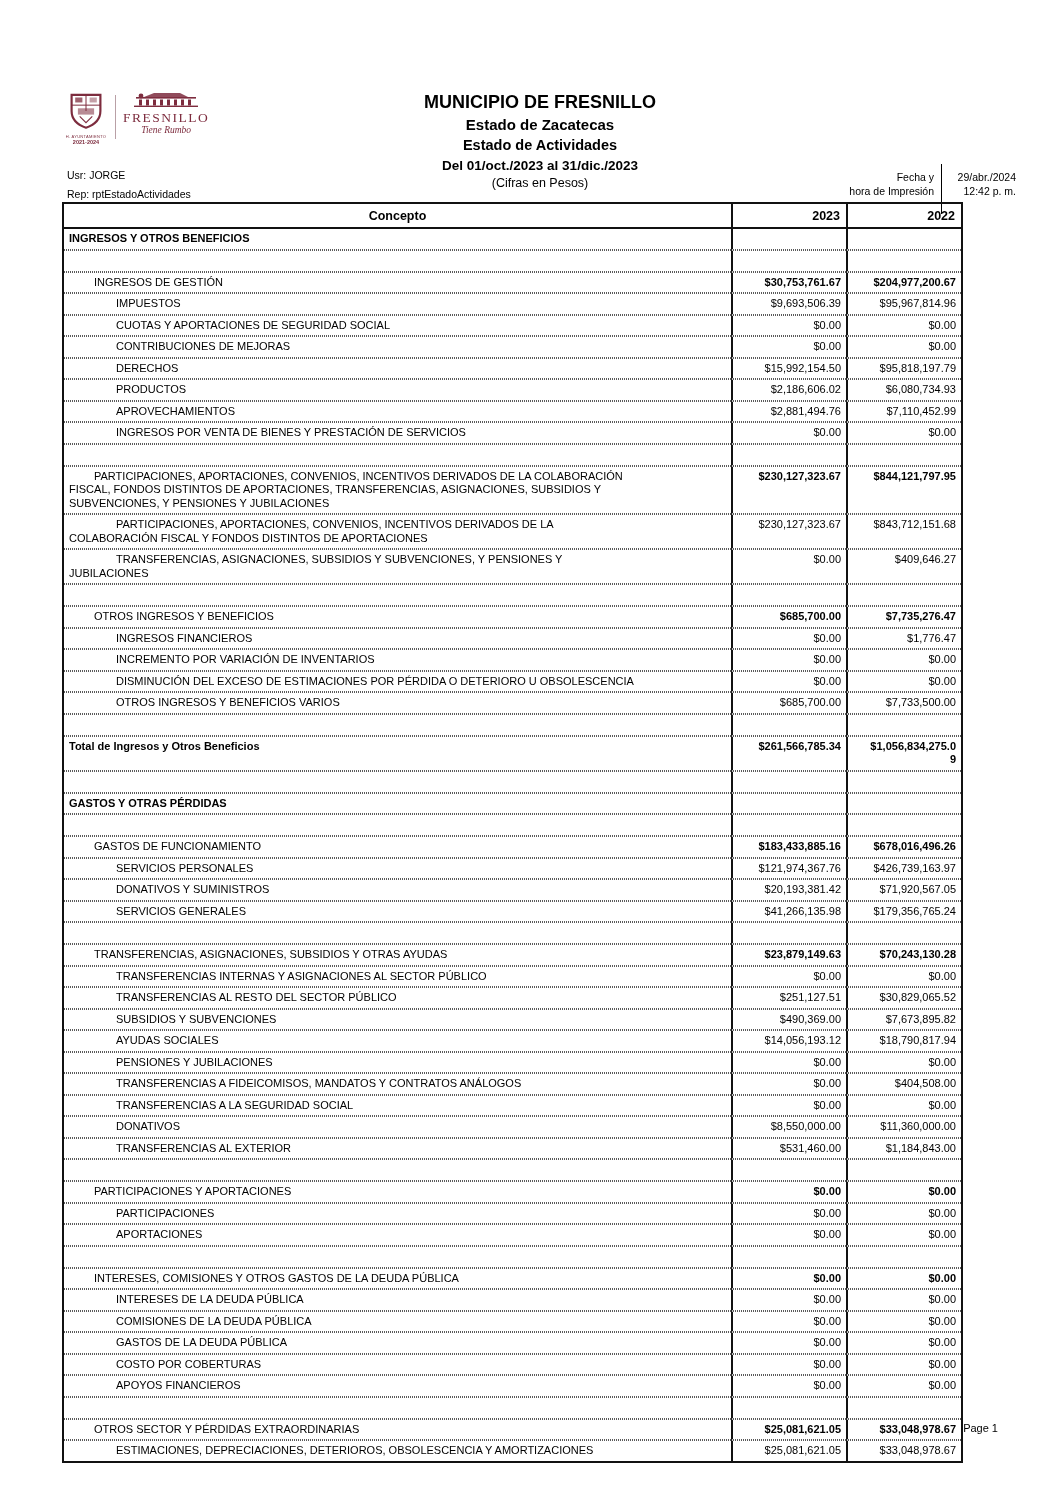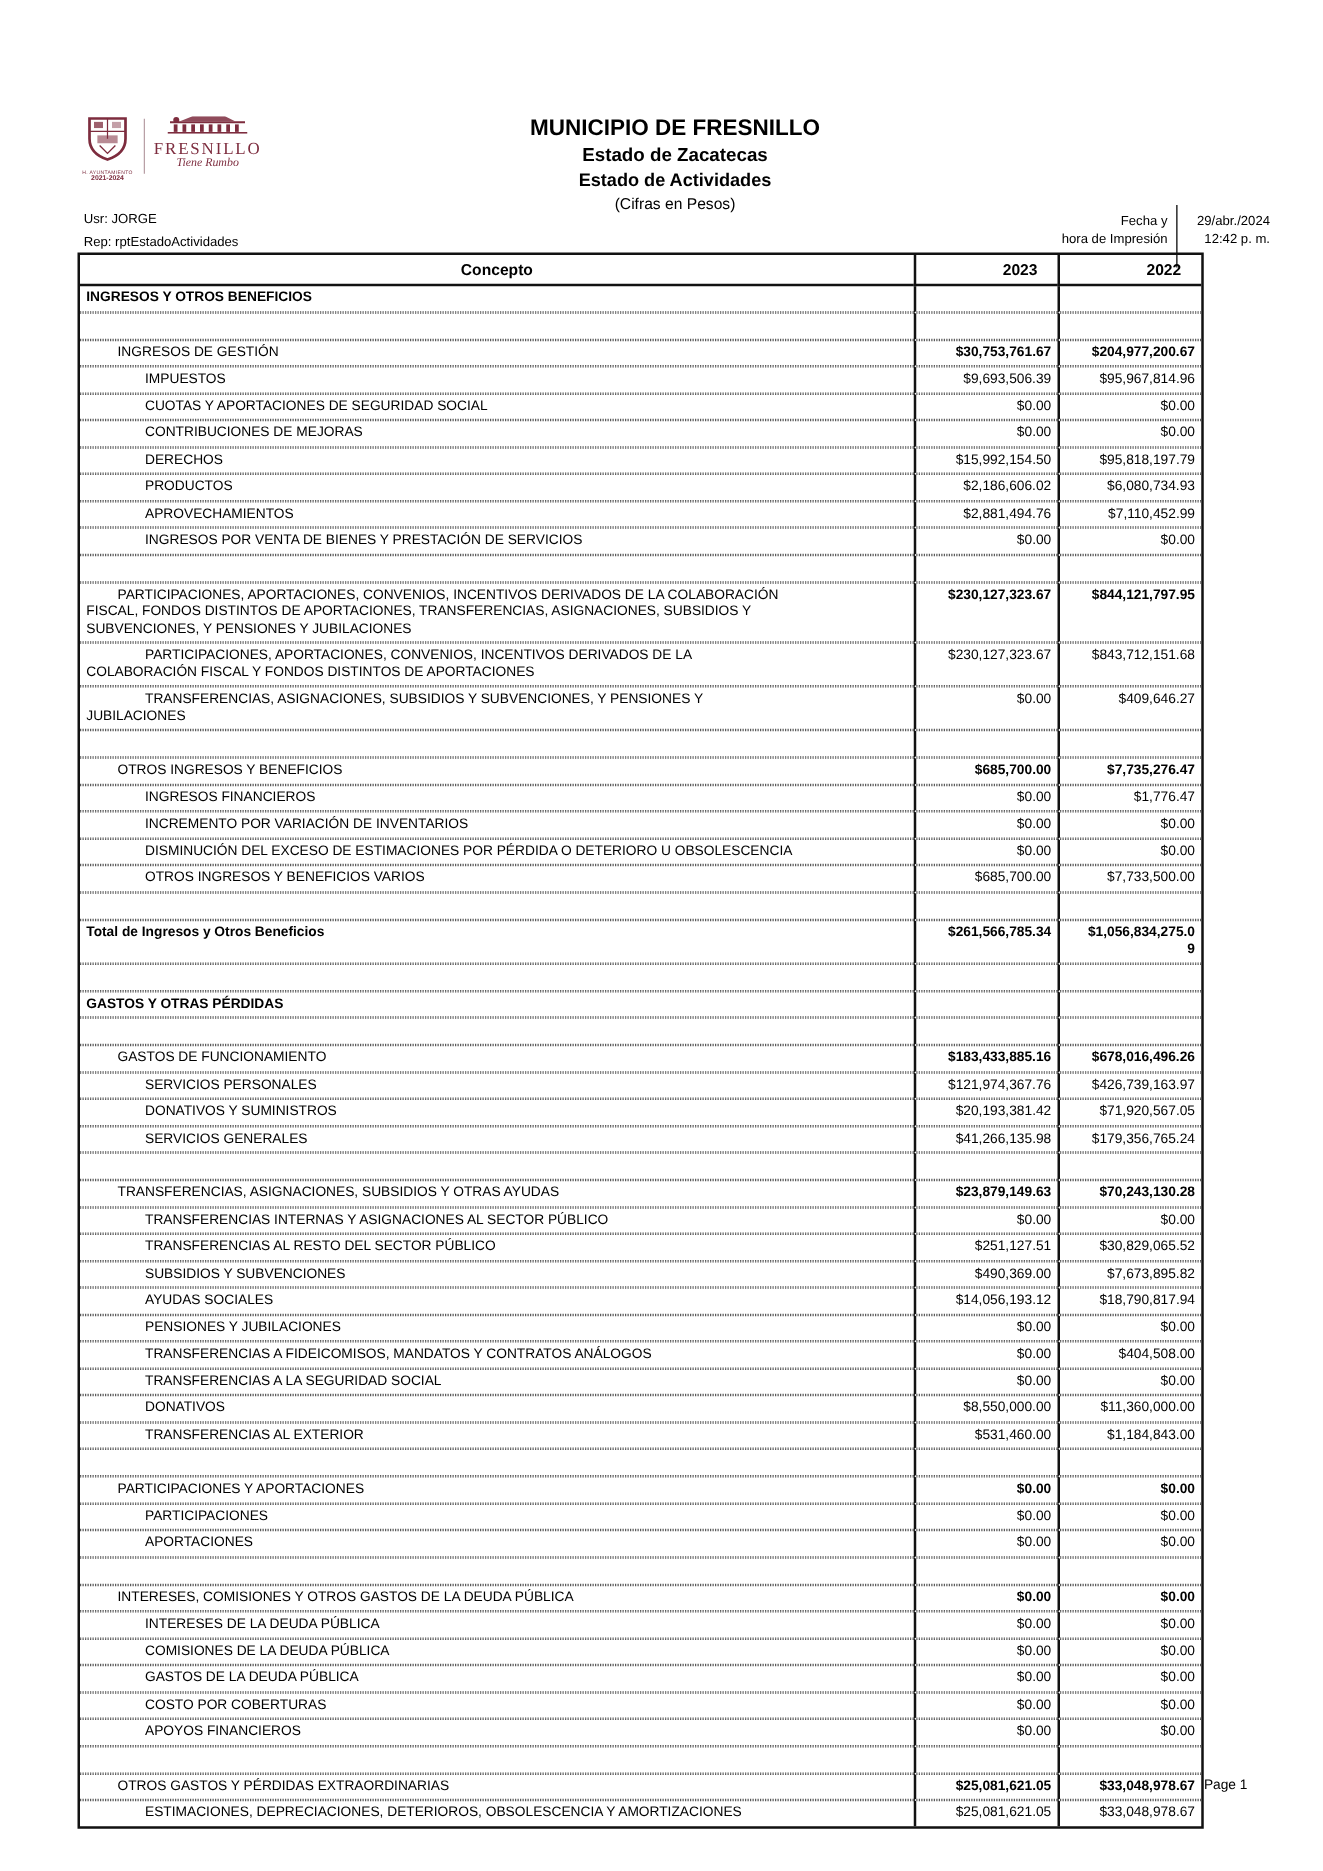--- a/index.html
+++ b/index.html
@@ -27,21 +27,21 @@
 
   .meta-left{position:absolute;left:67px;top:166px;font-size:10.5px;line-height:19px;}
   .meta-right{position:absolute;right:42px;top:164px;display:flex;font-size:10.5px;}
   .mr-labels{text-align:right;padding:6px 7px 0 0;line-height:14px;}
   .mr-values{border-left:1.5px solid #000;min-height:44px;padding:6px 0 0 8px;
              width:66px;text-align:right;line-height:14px;}
 
   
   #tbl{position:absolute;left:62px;top:202px;width:897px;border-collapse:separate;
        border-spacing:0;table-layout:fixed;border:2px solid #111;}
-  #tbl thead th{font-size:12.5px;font-weight:bold;padding:4px 16px;height:15px;
+  #tbl thead th{font-size:12.5px;font-weight:bold;padding:4px 6px;height:15px;
        border-bottom:2px solid #111;vertical-align:middle;}
   th.h-concept{text-align:center;}
   th.h-year{text-align:right;border-left:2px solid #111;}
   #tbl tbody td{font-size:11px;line-height:13.5px;vertical-align:top;
        border-top:1px dotted #5a5a5a;border-bottom:1px dotted #5a5a5a;}
   #tbl tbody tr:first-child td{border-top:none;}
   #tbl tbody tr:last-child td{border-bottom:none;}
   td.c{padding:3px 8px 3px 5px;white-space:pre-wrap;overflow:hidden;}
   td.v{text-align:right;border-left:2px solid #111;padding:3px 5px 3px 17px;word-break:break-all;}
   .r-section .c,.r-total .c{font-weight:bold;}
@@ -92,20 +92,21 @@
       </span>
       <div class="wordmark">FRESNILLO</div>
       <div class="slogan">Tiene Rumbo</div>
     </div>
   </div>
 
   <div class="titles">
     <div class="t1">MUNICIPIO DE FRESNILLO</div>
     <div class="t2">Estado de Zacatecas</div>
     <div class="t3">Estado de Actividades</div>
+    <div class="t4">Del 01/oct./2023 al 31/dic./2023</div>
     <div class="t5">(Cifras en Pesos)</div>
   </div>
 
   <div class="meta-left">
     <div>Usr: JORGE</div>
     <div>Rep: rptEstadoActividades</div>
   </div>
 
   <div class="meta-right">
     <div class="mr-labels">
@@ -390,21 +391,21 @@
           <td class="c">APOYOS FINANCIEROS</td>
           <td class="v">$0.00</td>
           <td class="v">$0.00</td>
         </tr>
         <tr class="r-blank">
           <td class="c"></td>
           <td class="v"></td>
           <td class="v"></td>
         </tr>
         <tr class="r-group">
-          <td class="c">OTROS GASTOS Y PÉRDIDAS EXTRAORDINARIAS</td>
+          <td class="c">OTROS SECTOR Y PÉRDIDAS EXTRAORDINARIAS</td>
           <td class="v">$25,081,621.05</td>
           <td class="v">$33,048,978.67</td>
         </tr>
         <tr class="r-item">
           <td class="c">ESTIMACIONES, DEPRECIACIONES, DETERIOROS, OBSOLESCENCIA Y AMORTIZACIONES</td>
           <td class="v">$25,081,621.05</td>
           <td class="v">$33,048,978.67</td>
         </tr>
       </tbody>
   </table>

